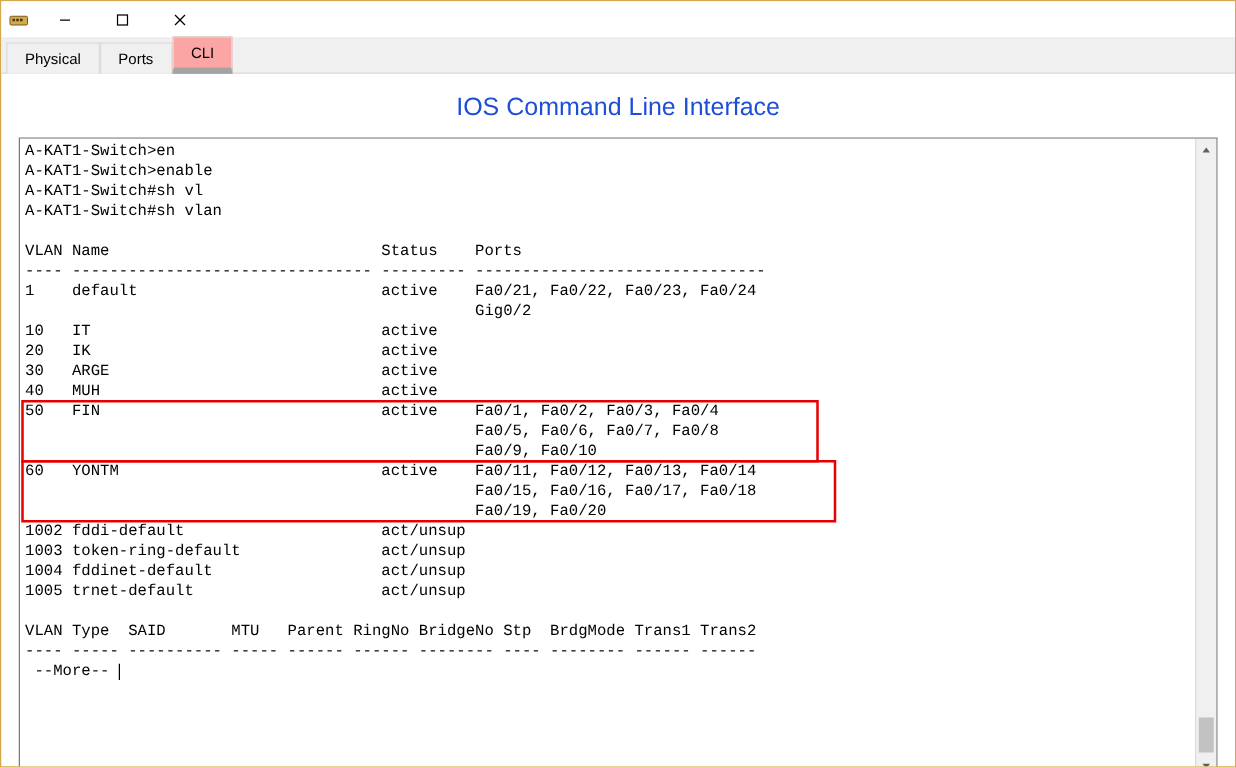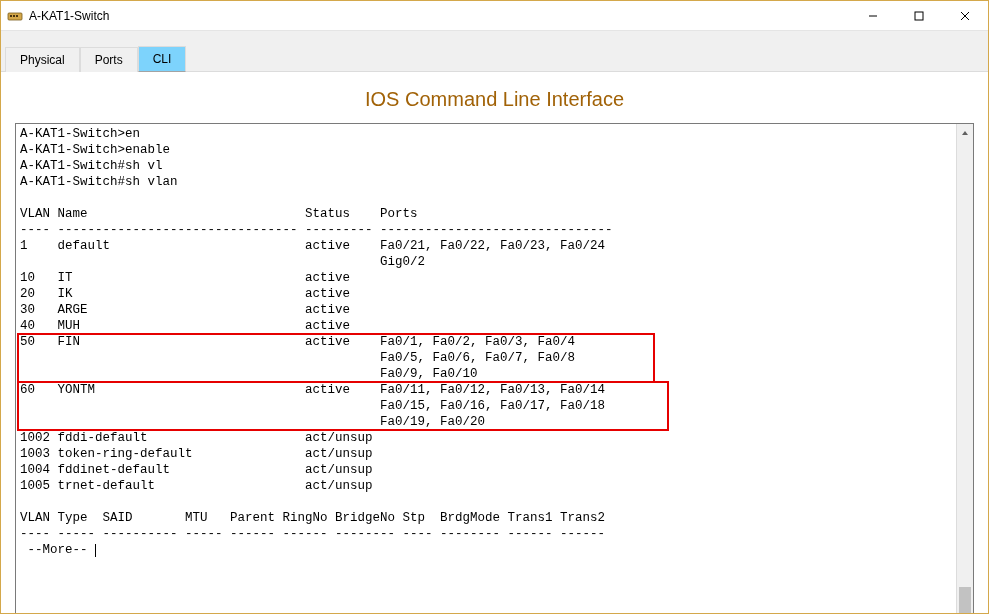--- a/index.html
+++ b/index.html
@@ -34,52 +34,52 @@
     .win-controls { display: flex; height: 100%; }
     .win-btn {
       width: 46px; height: 100%;
       display: flex; align-items: center; justify-content: center;
       font-family: "Segoe UI Symbol", sans-serif;
       font-size: 11px;
       cursor: pointer;
     }
 
     .tabs-row {
-      height: 41px;
+      height: 28px;
       background: #f0f0f0;
       display: flex;
       align-items: flex-end;
       padding-left: 4px;
       border-bottom: 1px solid #dcdcdc;
     }
     .tab {
       padding: 5px 14px;
       font-size: 12px;
       border: 1px solid #dcdcdc;
       border-bottom: none;
       background: #f0f0f0;
       margin-right: 0px;
       cursor: pointer;
       position: relative;
       top: 1px;
     }
     .tab.active {
-      background: #7dd3fc;
-      border-bottom: 1px solid #a3a3a3;
+      background: #fca5a5;
+      border-bottom: 5px solid #a3a3a3;
     }
 
     .content {
       padding: 10px 14px;
     }
     .cli-title {
       text-align: center;
       font-size: 20px;
       font-weight: 400;
       margin: 6px 0 12px 0;
-      color: #a16207;
+      color: #1d4ed8;
     }
     .terminal-wrap {
       position: relative;
       border: 1px solid #7a7a7a;
       height: 512px;
       display: flex;
     }
     .terminal {
       font-family: "Courier New", monospace;
       font-size: 12.5px;
@@ -144,21 +144,20 @@
 
 <div class="titlebar">
   <span class="icon">
     <svg width="16" height="16" viewBox="0 0 16 16">
       <rect x="1" y="5" width="14" height="7" rx="1" fill="#d4a84b" stroke="#7a5a1a" stroke-width="0.8"></rect>
       <rect x="3" y="7" width="2" height="2" fill="#4a3410"></rect>
       <rect x="6" y="7" width="2" height="2" fill="#4a3410"></rect>
       <rect x="9" y="7" width="2" height="2" fill="#4a3410"></rect>
     </svg>
   </span>
-  <span class="title">A-KAT1-Switch</span>
   <div class="win-controls">
     <div class="win-btn">
       <svg width="10" height="10">
           <line x1="1" y1="5" x2="9" y2="5" stroke="#000" stroke-width="1"></line>
         </svg>
     </div>
     <div class="win-btn">
       <svg width="10" height="10">
           <rect x="1" y="1" width="8" height="8" fill="none" stroke="#000" stroke-width="1"></rect>
         </svg>

